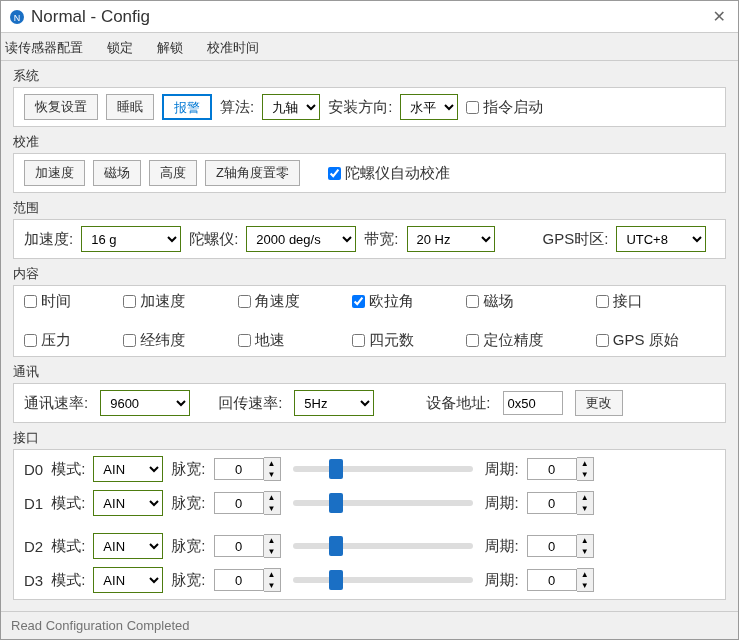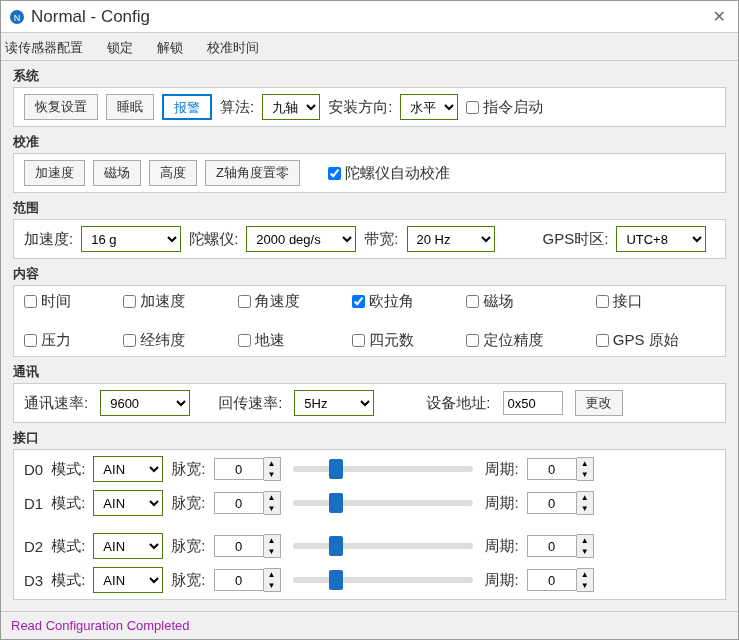--- a/index.html
+++ b/index.html
@@ -115,21 +115,21 @@
       gap: 4px;
     }
     input[type=checkbox] {
       cursor: pointer;
     }
     .status-bar {
       background: #f0f0f0;
       border-top: 1px solid #ccc;
       padding: 4px 10px;
       font-size: 13px;
-      color: #a21caf;
+      color: #737373;
       height: 28px;
       display: flex;
       align-items: center;
     }
     .slider-track {
       width: 180px;
       height: 6px;
       background: #ddd;
       border-radius: 3px;
       position: relative;
@@ -204,21 +204,21 @@
       padding: 2px 4px;
       font-size: 13px;
     }
     .section-title-bar {
       display: flex;
       align-items: center;
       margin-bottom: 2px;
     }
     .section-title-text {
       font-size: 13px;
-      font-weight: bold;
+      font-weight: normal;
       color: #333;
     }
   </style>
 </head>
 <body>
 
 <div class="window">
 
   <div class="title-bar">
     <div class="title-bar-left">

